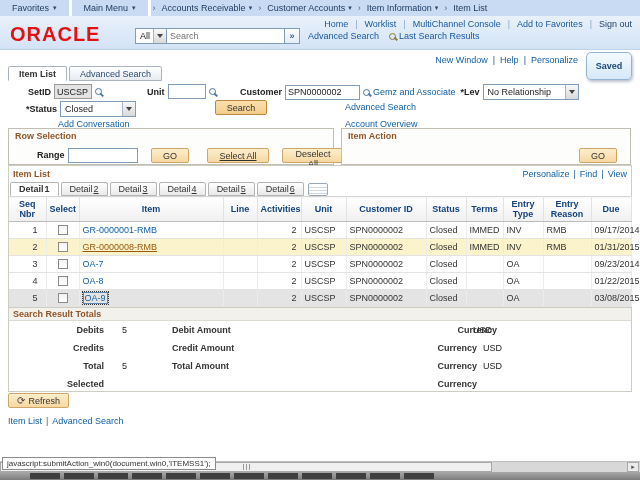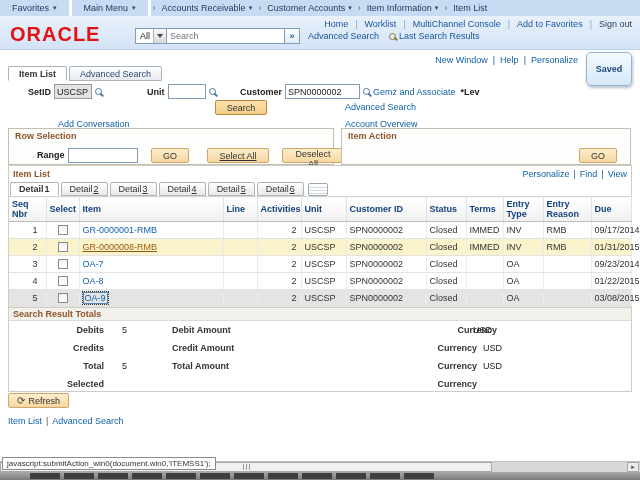--- a/index.html
+++ b/index.html
@@ -37,21 +37,21 @@
   
   .link { color:#1160a8; cursor:pointer; }
   .blabel { font-weight:bold; color:#222; }
   .btn { height:15px; background:linear-gradient(#fdeecd,#f6d7a0); border:1px solid #d0a568; border-radius:2px; font-size:9px; font-family:"Liberation Sans",sans-serif; color:#333; padding:0 8px; cursor:pointer; }
   .btn-primary { border-color:#b98a3e; background:linear-gradient(#fce0ad,#f4cd8b); }
   .fieldbox { height:15px; border:1px solid #7f9db9; background:#fff; font-size:9px; padding:0 2px; display:flex; align-items:center; }
   .fieldbox.readonly { background:#e3e3e3; border-color:#9a9a9a; }
 
   
   .page-actions { position:absolute; top:55px; right:62px; display:flex; gap:5px; align-items:center; color:#17569e; }
-  .saved-badge { position:absolute; top:52px; right:8px; width:46px; height:34px; background:linear-gradient(#f4fafe,#d6e8f8); border:1px solid #93b3d2; border-radius:5px; box-shadow:1px 2px 3px rgba(60,80,110,.35); display:flex; align-items:center; justify-content:center; font-weight:bold; color:#1d4a73; }
+  .saved-badge { position:absolute; top:52px; right:8px; width:46px; height:28px; background:linear-gradient(#f4fafe,#d6e8f8); border:1px solid #93b3d2; border-radius:5px; box-shadow:1px 2px 3px rgba(60,80,110,.35); display:flex; align-items:center; justify-content:center; font-weight:bold; color:#1d4a73; }
 
   
   .page-tabs { position:absolute; top:66px; left:8px; display:flex; align-items:flex-end; }
   .ptab { height:15px; padding:0 10px; display:flex; align-items:center; border:1px solid #a9b4bf; margin-right:2px; background:linear-gradient(#fff,#e7ebef); color:#2c4a70; cursor:pointer; border-radius:2px 2px 0 0; }
   .ptab.active { background:#fff; border-bottom-color:#fff; font-weight:bold; color:#333; }
 
   
   .fpos { position:absolute; display:flex; align-items:center; gap:3px; }
 
   
@@ -66,21 +66,21 @@
   .grid-toolbar { display:flex; gap:4px; align-items:center; color:#17569e; white-space:nowrap; }
   .detail-tabs { height:15px; display:flex; align-items:flex-end; padding-left:1px; background:#fff; }
   .dtab { height:14px; padding:0 8px; display:flex; align-items:center; gap:1px; border:1px solid #b4b4b4; margin-right:2px; background:linear-gradient(#fff,#e9e9e9); color:#333; cursor:pointer; border-radius:2px 2px 0 0; }
   .dtab.active { background:#fff; font-weight:bold; border-bottom-color:#fff; }
   .dtab .num-u { text-decoration:underline; }
   .showall-icon { width:20px; height:13px; border:1px solid #9aa7b5; border-radius:2px; margin-left:2px; background:
       linear-gradient(#fff,#fff) 0 0/20px 3px no-repeat,
       repeating-linear-gradient(#cfd9e4 0 1px, #fff 1px 3px); cursor:pointer; }
 
   table.grid { border-collapse:collapse; table-layout:fixed; width:622px; }
-  .grid th { background:linear-gradient(#ffffff,#f0f0f0); color:#13437e; font-weight:bold; font-size:9px; text-align:left; vertical-align:middle; border-bottom:1px solid #bdbdbd; border-right:1px solid #e2e2e2; border-top:1px solid #d5d5d5; padding:2px 3px; height:24px; }
+  .grid th { background:linear-gradient(#ffffff,#f0f0f0); color:#13437e; font-weight:bold; font-size:9px; text-align:center; vertical-align:middle; border-bottom:1px solid #bdbdbd; border-right:1px solid #e2e2e2; border-top:1px solid #d5d5d5; padding:2px 3px; height:24px; }
   .grid td { font-size:9px; border-bottom:1px solid #e3e3e3; border-right:1px solid #ececec; padding:0 3px; height:17px; color:#333; }
   .grid td.num { text-align:right; padding-right:8px; }
   .grid td.ctr, .grid th.ctr { text-align:center; }
   .grid td.ract { text-align:right; padding-right:4px; }
   .grid tr.hl td { background:#faf3cc; }
   .grid tr.shade td { background:#e4e4e4; }
   .cb { display:inline-block; width:10px; height:10px; border:1px solid #8a8a8a; background:linear-gradient(#f2f2f2,#fff); vertical-align:middle; cursor:pointer; }
   .item-link { color:#1160a8; cursor:pointer; }
   .item-link.visited { color:#9c5a10; text-decoration:underline; }
   .item-link.focused { outline:1px dotted #333; border:1px solid #5b87b5; padding:0 1px; }
@@ -197,22 +197,37 @@
     <span class="blabel">Unit</span>
     <span class="fieldbox" style="width:38px;"></span>
     <span class="lens"></span>
   </div>
   <div class="fpos" style="left:240px; top:84px;">
     <span class="blabel">Customer</span>
     <span class="fieldbox" style="width:75px;">SPN0000002</span>
     <span class="lens"></span>
     <span class="link">Gemz and Associate</span>
     <span class="blabel" style="margin-left:2px;">*Lev</span>
-  </div>
-
+    <span class="combo" style="width:96px;">
+      <span>No Relationship</span>
+      <span class="ddbtn">
+          <span class="tri"></span>
+        </span>
+    </span>
+  </div>
+
+  <div class="fpos" style="left:26px; top:101px;">
+    <span class="blabel">*Status</span>
+    <span class="combo" style="width:76px;">
+      <span>Closed</span>
+      <span class="ddbtn">
+          <span class="tri"></span>
+        </span>
+    </span>
+  </div>
   <button class="btn btn-primary fpos" style="left:215px; top:100px; width:52px; justify-content:center;">Search</button>
   <span class="link fpos" style="left:345px; top:102px;">Advanced Search</span>
 
   <span class="link fpos" style="left:58px; top:119px;">Add Conversation</span>
   <span class="link fpos" style="left:345px; top:119px;">Account Overview</span>
 
   <div class="groupbox" style="left:8px; width:326px;">
     <span class="gb-title">Row Selection</span>
     <div class="gb-row">
       <span class="blabel" style="position:absolute; left:28px; top:3px;">Range</span>

